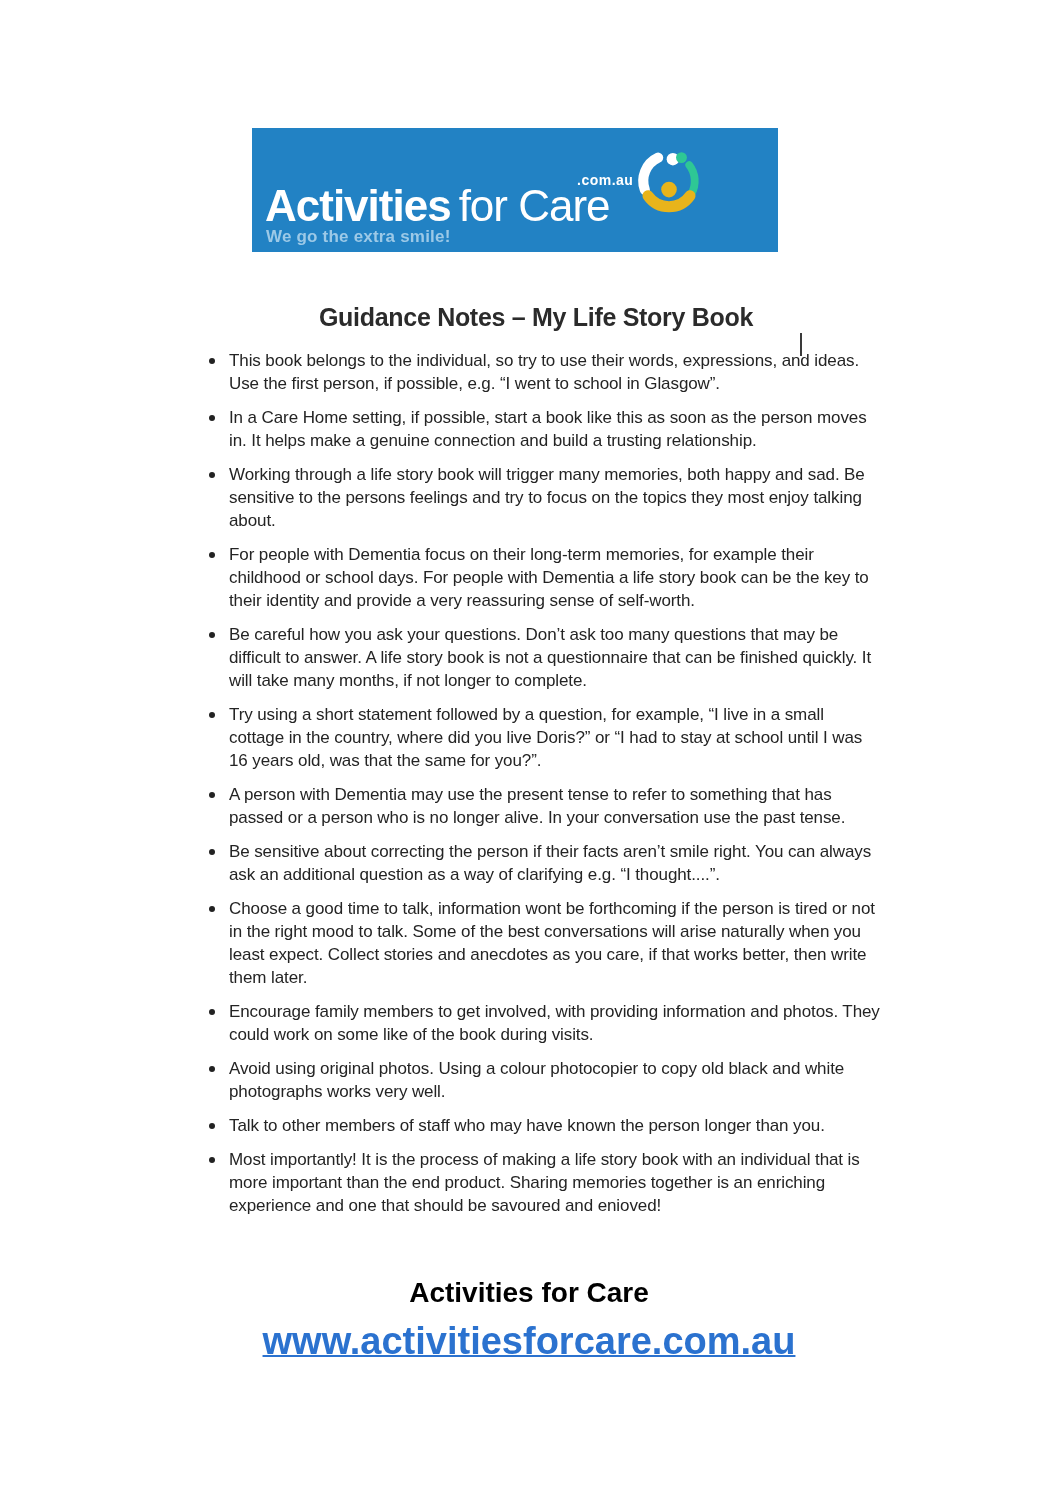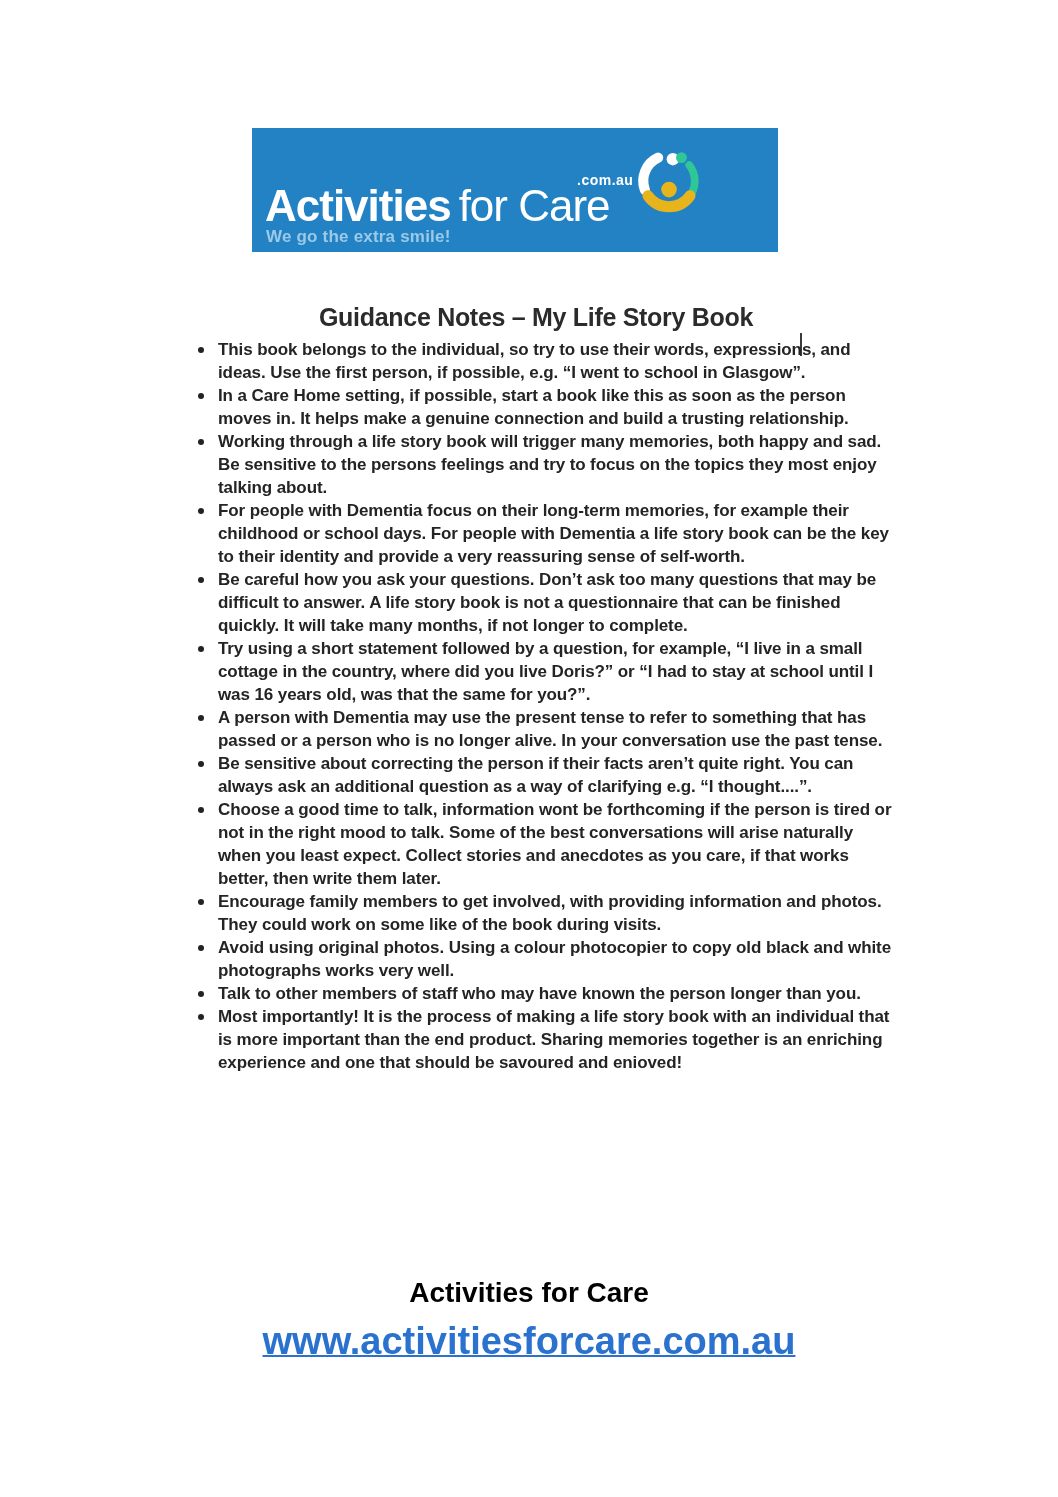--- a/index.html
+++ b/index.html
@@ -40,21 +40,21 @@
 
   
   .doc-title{
     position:absolute;left:7px;top:303px;width:100%;text-align:center;
     font-size:25px;font-weight:700;color:#2b2b2b;letter-spacing:-0.3px;
   }
   .notes{
     position:absolute;left:198px;top:338px;width:694px;
     margin:0;padding:0;list-style:none;
   }
-  .notes li{display:flex;margin:0;padding:0;font-weight:bold;}
+  .notes li{display:flex;margin:11px;padding:0;}
   .notes .dot{
     flex:none;width:6px;height:6px;border-radius:50%;
     background:#222;margin:9px 14px 0 0;
   }
   .notes .text{
     font-size:17px;line-height:23px;color:#242424;letter-spacing:-0.1px;
   }
   .caret{
     position:absolute;left:800px;top:333px;width:2px;height:23px;
     background:#3a3a3a;
@@ -126,21 +126,21 @@
       <li>
       <span class="dot"></span>
       <span class="text">Try using a short statement followed by a question, for example, “I live in a small cottage in the country, where did you live Doris?” or “I had to stay at school until I was 16 years old, was that the same for you?”.</span>
     </li>
       <li>
       <span class="dot"></span>
       <span class="text">A person with Dementia may use the present tense to refer to something that has passed or a person who is no longer alive. In your conversation use the past tense.</span>
     </li>
       <li>
       <span class="dot"></span>
-      <span class="text">Be sensitive about correcting the person if their facts aren’t quite right. You can always ask an additional question as a way of clarifying e.g. “I thought....”.</span>
+      <span class="text">Be sensitive about correcting the person if their facts aren’t smile right. You can always ask an additional question as a way of clarifying e.g. “I thought....”.</span>
     </li>
       <li>
       <span class="dot"></span>
       <span class="text">Choose a good time to talk, information wont be forthcoming if the person is tired or not in the right mood to talk. Some of the best conversations will arise naturally when you least expect. Collect stories and anecdotes as you care, if that works better, then write them later.</span>
     </li>
       <li>
       <span class="dot"></span>
       <span class="text">Encourage family members to get involved, with providing information and photos. They could work on some like of the book during visits.</span>
     </li>
       <li>

